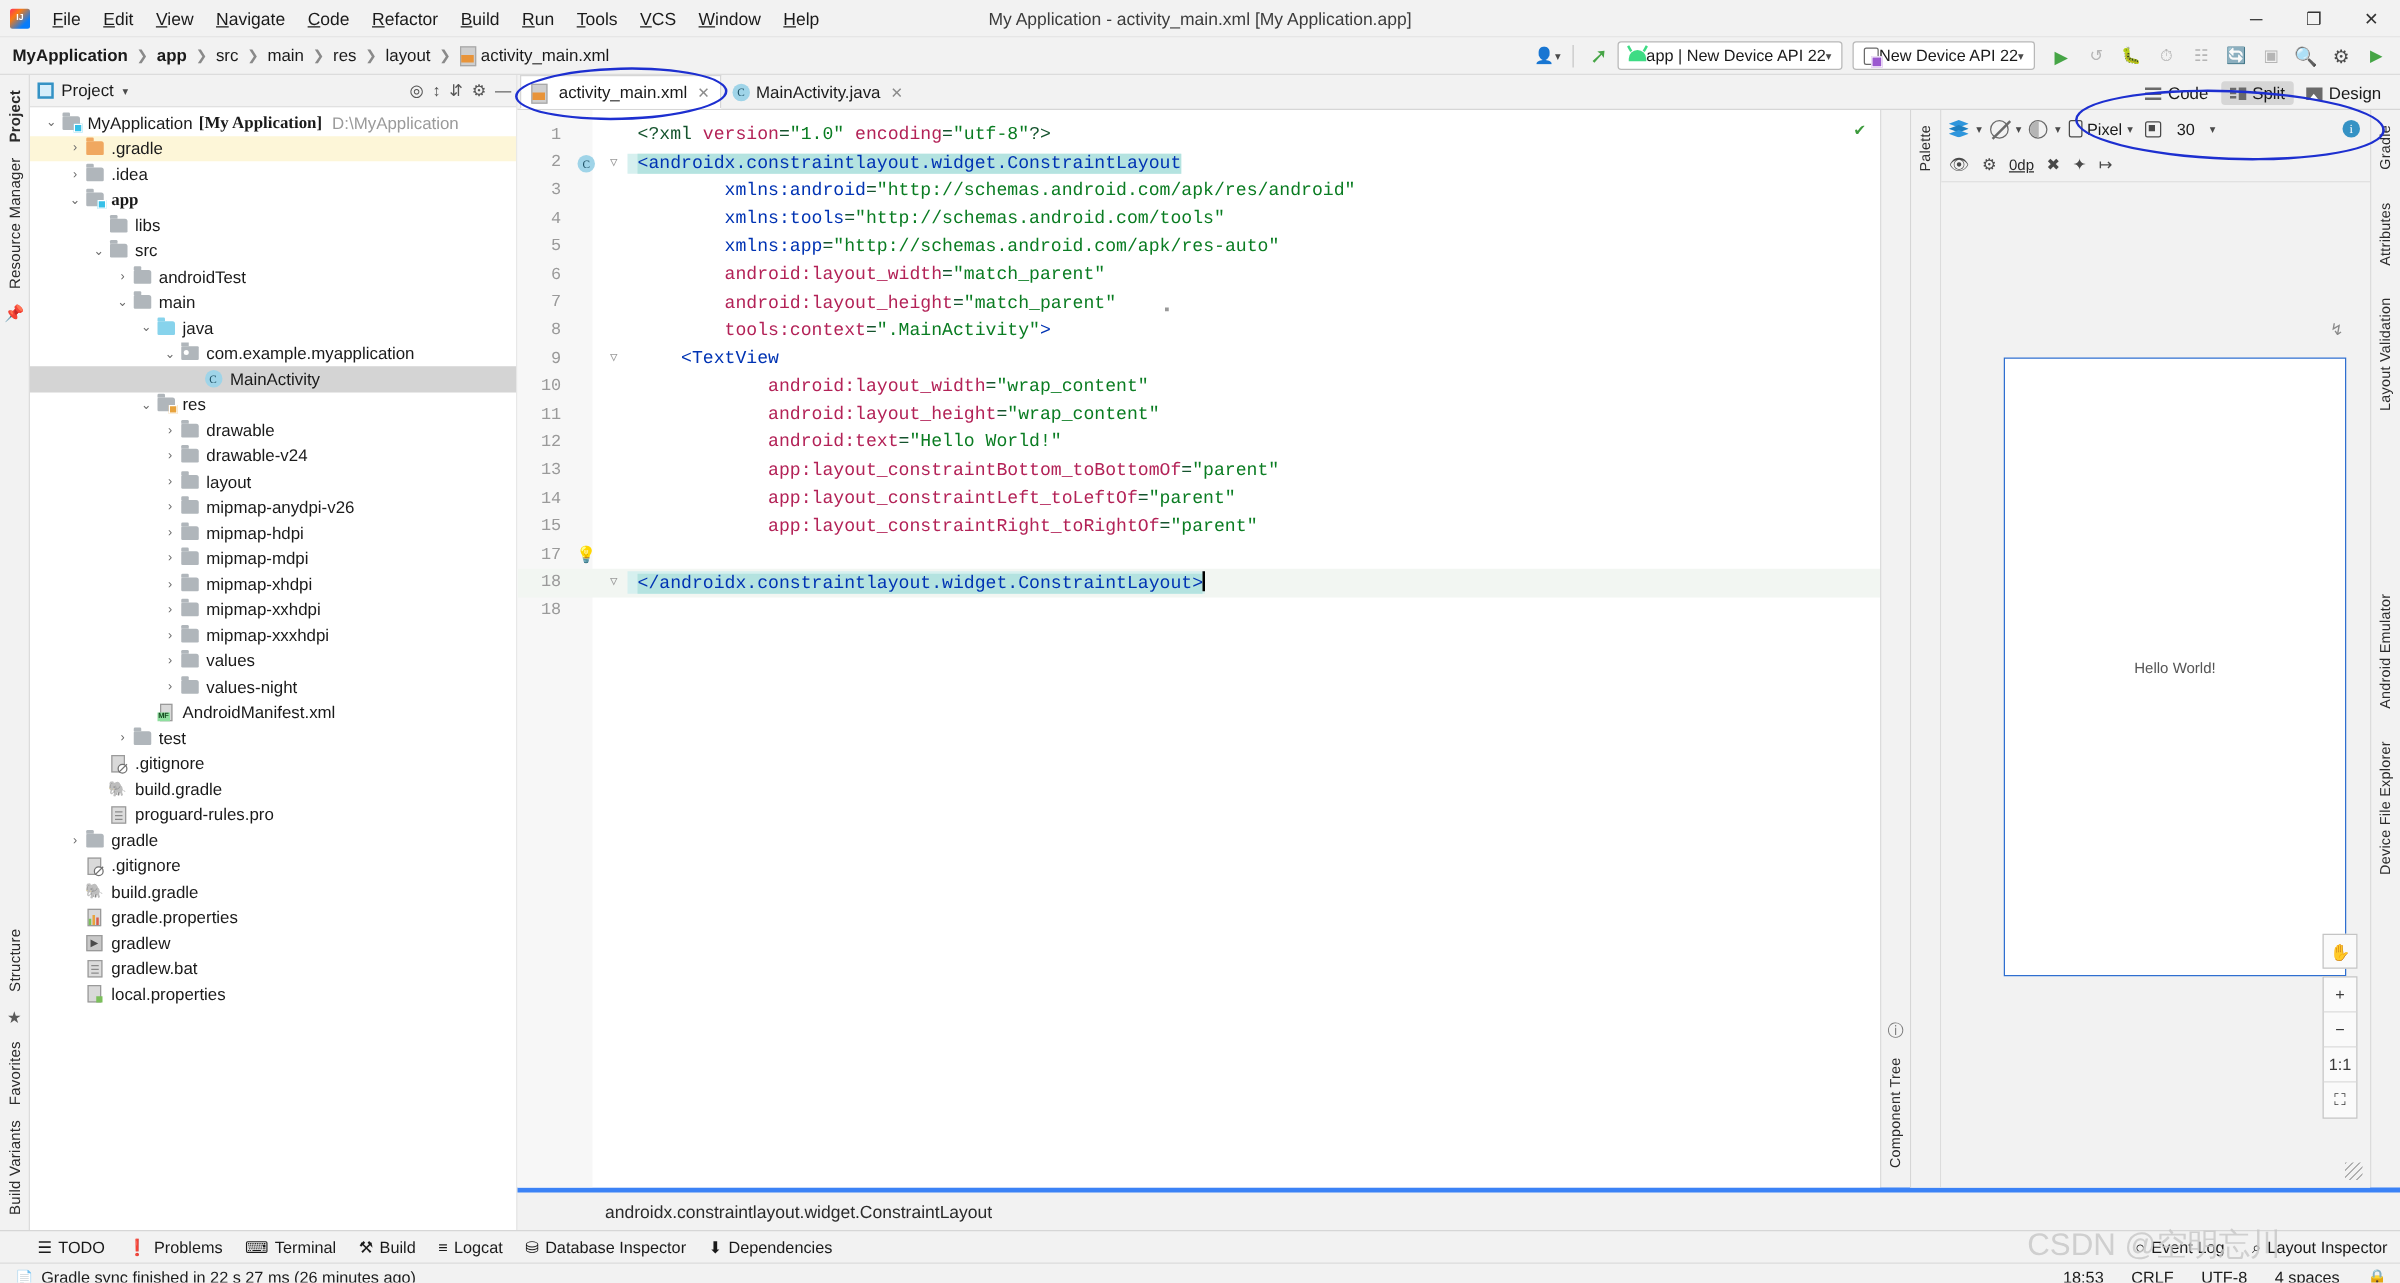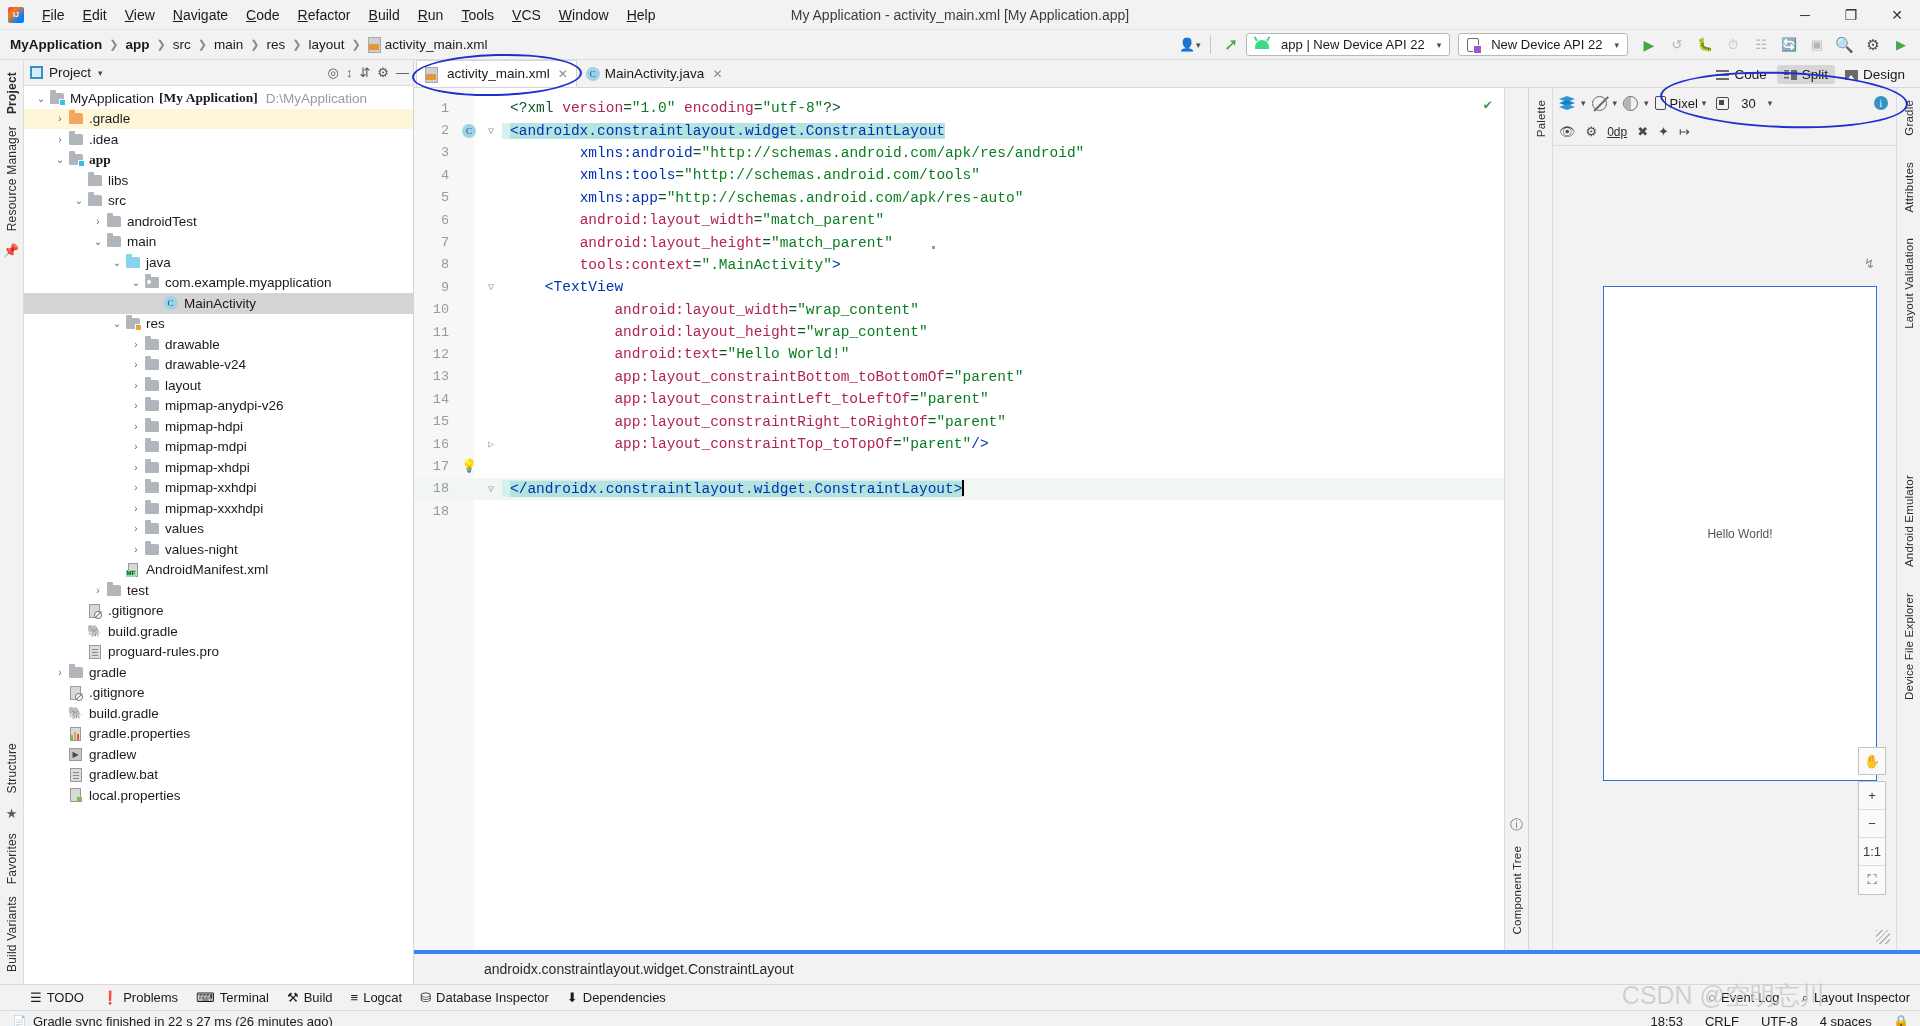--- a/index.html
+++ b/index.html
@@ -66,21 +66,21 @@
     background:#e8943a;
   }
 
   .nav-right { position: absolute; right: 6px; display: flex; align-items: center; gap: 2px; }
   .tb-btn {
     width: 26px; height: 24px; display:flex; align-items:center; justify-content:center;
     font-size: 13px; color:#4a4a4a; border-radius:3px;
   }
   .tb-sep { width:1px; height:18px; background:#c6c6c6; margin:0 5px; }
   .combo {
-    display:flex; align-items:center; gap:12px; height:23px; padding:0 8px;
+    display:flex; align-items:center; gap:0; height:23px; padding:0 8px;
     background:#fff; border:1px solid #b8b8b8; border-radius:3px; font-size:13px;
     color:#1a1a1a; white-space:nowrap;
   }
   .caret { font-size:9px; color:#4a4a4a; }
   .droid {
     width:14px; height:9px; background:#3ddc84;
     border-radius:7px 7px 0 0; position:relative; flex:none;
   }
   .droid::before, .droid::after{
     content:""; position:absolute; top:-4px; width:2px; height:5px; background:#3ddc84;
@@ -870,21 +870,20 @@
               <div class="cline"><span class="lnum">6</span><span class="gmark"></span><span class="gmark fold"></span><span class="ctext"><span class="pi">        </span><span class="attr">android:layout_width</span><span class="pi">=</span><span class="str">"match_parent"</span></span></div>
               <div class="cline"><span class="lnum">7</span><span class="gmark"></span><span class="gmark fold"></span><span class="ctext"><span class="pi">        </span><span class="attr">android:layout_height</span><span class="pi">=</span><span class="str">"match_parent"</span></span></div>
               <div class="cline"><span class="lnum">8</span><span class="gmark"></span><span class="gmark fold"></span><span class="ctext"><span class="pi">        </span><span class="attr">tools:context</span><span class="pi">=</span><span class="str">".MainActivity"</span><span class="tag">&gt;</span></span></div>
               <div class="cline"><span class="lnum">9</span><span class="gmark"></span><span class="gmark fold">▽</span><span class="ctext"><span class="pi">    </span><span class="tag">&lt;TextView</span></span></div>
               <div class="cline"><span class="lnum">10</span><span class="gmark"></span><span class="gmark fold"></span><span class="ctext"><span class="pi">            </span><span class="attr">android:layout_width</span><span class="pi">=</span><span class="str">"wrap_content"</span></span></div>
               <div class="cline"><span class="lnum">11</span><span class="gmark"></span><span class="gmark fold"></span><span class="ctext"><span class="pi">            </span><span class="attr">android:layout_height</span><span class="pi">=</span><span class="str">"wrap_content"</span></span></div>
               <div class="cline"><span class="lnum">12</span><span class="gmark"></span><span class="gmark fold"></span><span class="ctext"><span class="pi">            </span><span class="attr">android:text</span><span class="pi">=</span><span class="str">"Hello World!"</span></span></div>
               <div class="cline"><span class="lnum">13</span><span class="gmark"></span><span class="gmark fold"></span><span class="ctext"><span class="pi">            </span><span class="attr">app:layout_constraintBottom_toBottomOf</span><span class="pi">=</span><span class="str">"parent"</span></span></div>
               <div class="cline"><span class="lnum">14</span><span class="gmark"></span><span class="gmark fold"></span><span class="ctext"><span class="pi">            </span><span class="attr">app:layout_constraintLeft_toLeftOf</span><span class="pi">=</span><span class="str">"parent"</span></span></div>
               <div class="cline"><span class="lnum">15</span><span class="gmark"></span><span class="gmark fold"></span><span class="ctext"><span class="pi">            </span><span class="attr">app:layout_constraintRight_toRightOf</span><span class="pi">=</span><span class="str">"parent"</span></span></div>
-              <div class="cline"><span class="lnum">16</span><span class="gmark"></span><span class="gmark fold">▷</span><span class="ctext"><span class="pi">            </span><span class="attr">app:layout_constraintTop_toTopOf</span><span class="pi">=</span><span class="str">"parent"</span><span class="tag">/&gt;</span></span></div>
               <div class="cline"><span class="lnum">17</span><span class="gmark"><span class="bulb">💡</span></span><span class="gmark fold"></span><span class="ctext">&nbsp;</span></div>
               <div class="cline curline"><span class="lnum">18</span><span class="gmark"></span><span class="gmark fold">▽</span><span class="ctext hlrow"><span class="tag sel-blk">&lt;/androidx.constraintlayout.widget.ConstraintLayout&gt;</span><span class="caret-bar"></span></span></div>
               <div class="cline"><span class="lnum">18</span><span class="gmark"></span><span class="gmark fold"></span><span class="ctext">&nbsp;</span></div>
             </div>
           <div class="check-ok">✔</div>
           <div class="dot-mark"></div>
         </div>
 
         <div class="ct-rail">
           <div class="warn">ⓘ</div>

